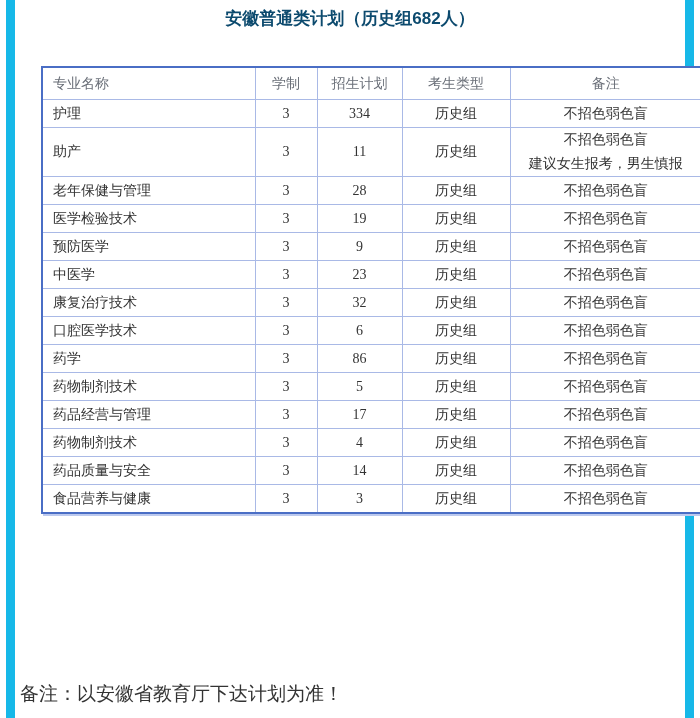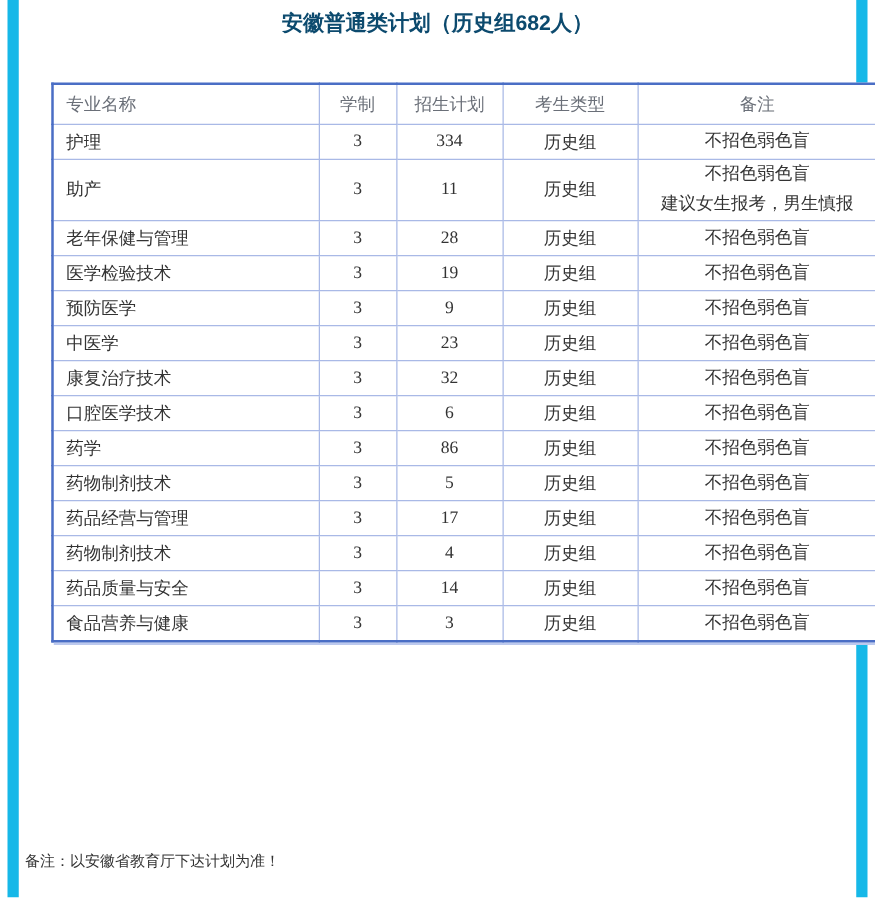--- a/index.html
+++ b/index.html
@@ -54,21 +54,21 @@
     height:27px;
     color:#333333;
   }
   table.plan th.col-major, table.plan td.col-major{
     text-align:left;
     padding-left:10px;
   }
   td.col-remark div{line-height:24px;}
   .footer-note{
     position:absolute;left:20px;top:681px;
-    font-size:12px;
+    font-size:19px;
     color:#333333;
     white-space:nowrap;
   }
 </style>
 </head>
 <body>
 
 <div class="accent-bar accent-left"></div>
 <div class="accent-bar accent-right"></div>
 

